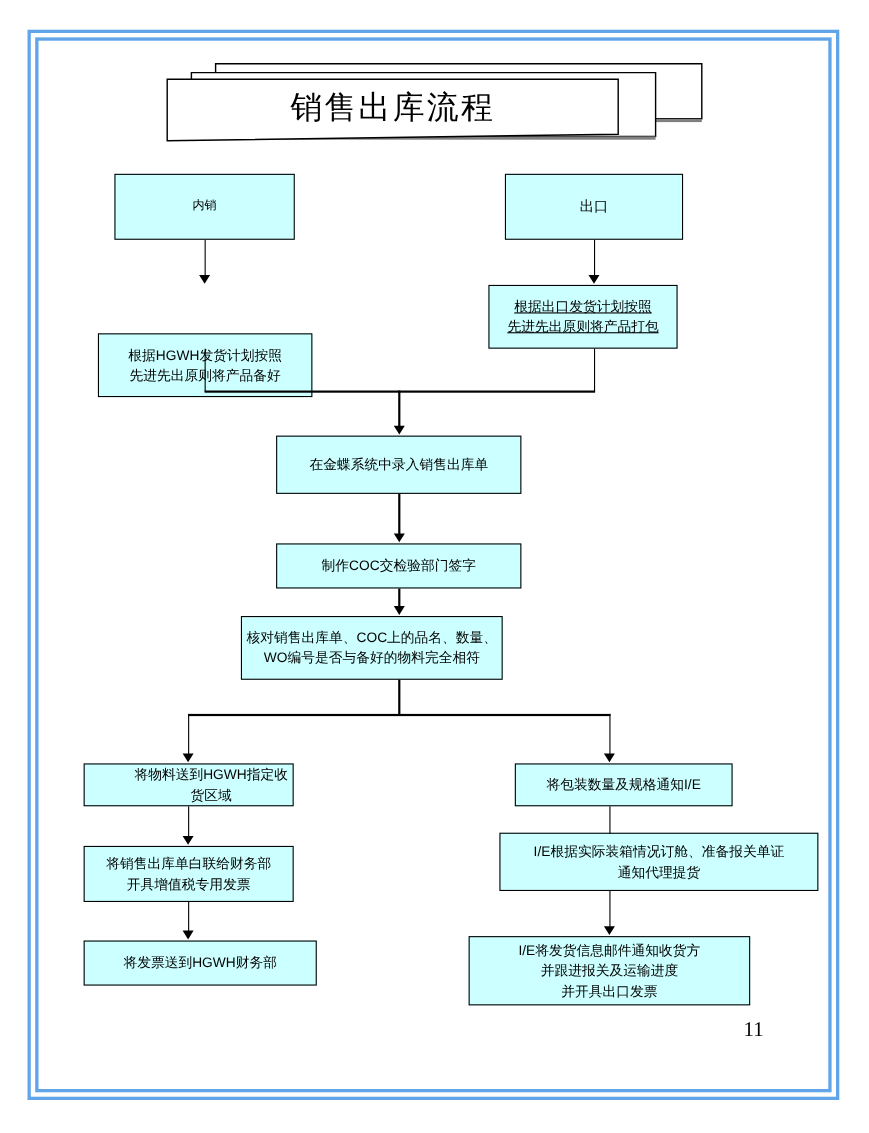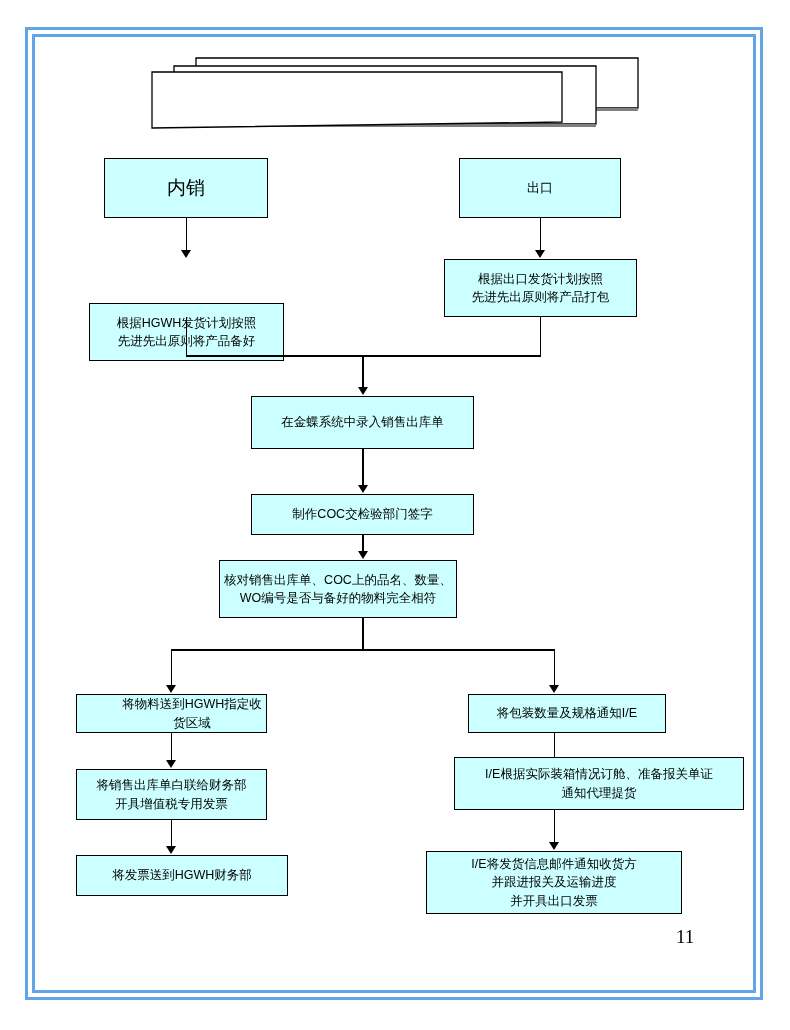--- a/index.html
+++ b/index.html
@@ -112,29 +112,30 @@
 
       <polygon points="46,2 488,2 488,52 46,52" fill="#ffffff" stroke="#000000" stroke-width="1.3"></polygon>
       <rect x="52" y="52" width="436" height="3" fill="#808080"></rect>
 
       <polygon points="24,10 446,10 446,68 24,68" fill="#ffffff" stroke="#000000" stroke-width="1.3"></polygon>
       <rect x="30" y="68" width="416" height="3" fill="#808080"></rect>
 
       <path d="M 2,16 L 412,16 L 412,66 L 2,72 Z" fill="#ffffff" stroke="#000000" stroke-width="1.3"></path>
     </svg>
   </div>
-
-  <div class="node" style="left:104px; top:158px; width:164px; height:60px; font-size:19px;">内销</div>
+  <div class="banner-title">销售出库流程</div>
+
+  <div class="node" style="left:104px; top:158px; width:164px; height:60px; font-size:11px;">内销</div>
 
   <div class="node" style="left:459px; top:158px; width:162px; height:60px; font-size:13px;">出口</div>
 
   <div class="node" style="left:89px; top:259px; width:195px; height:58px;margin-top:44px;">根据HGWH发货计划按照
 先进先出原则将产品备好</div>
 
-  <div class="node" style="left:444px; top:259px; width:193px; height:58px;">根据出口发货计划按照
+  <div class="node" style="left:444px; top:259px; width:172px; height:58px;text-decoration:underline;">根据出口发货计划按照
 先进先出原则将产品打包</div>
 
   <div class="node" style="left:251px; top:396px; width:223px; height:53px;">在金蝶系统中录入销售出库单</div>
 
   <div class="node" style="left:251px; top:494px; width:223px; height:41px;">制作COC交检验部门签字</div>
 
   <div class="node" style="left:219px; top:560px; width:238px; height:58px;">核对销售出库单、COC上的品名、数量、
 WO编号是否与备好的物料完全相符</div>
 
   <div class="node" style="left:76px; top:694px; width:191px; height:39px;padding-left:45px;">将物料送到HGWH指定收货区域</div>

